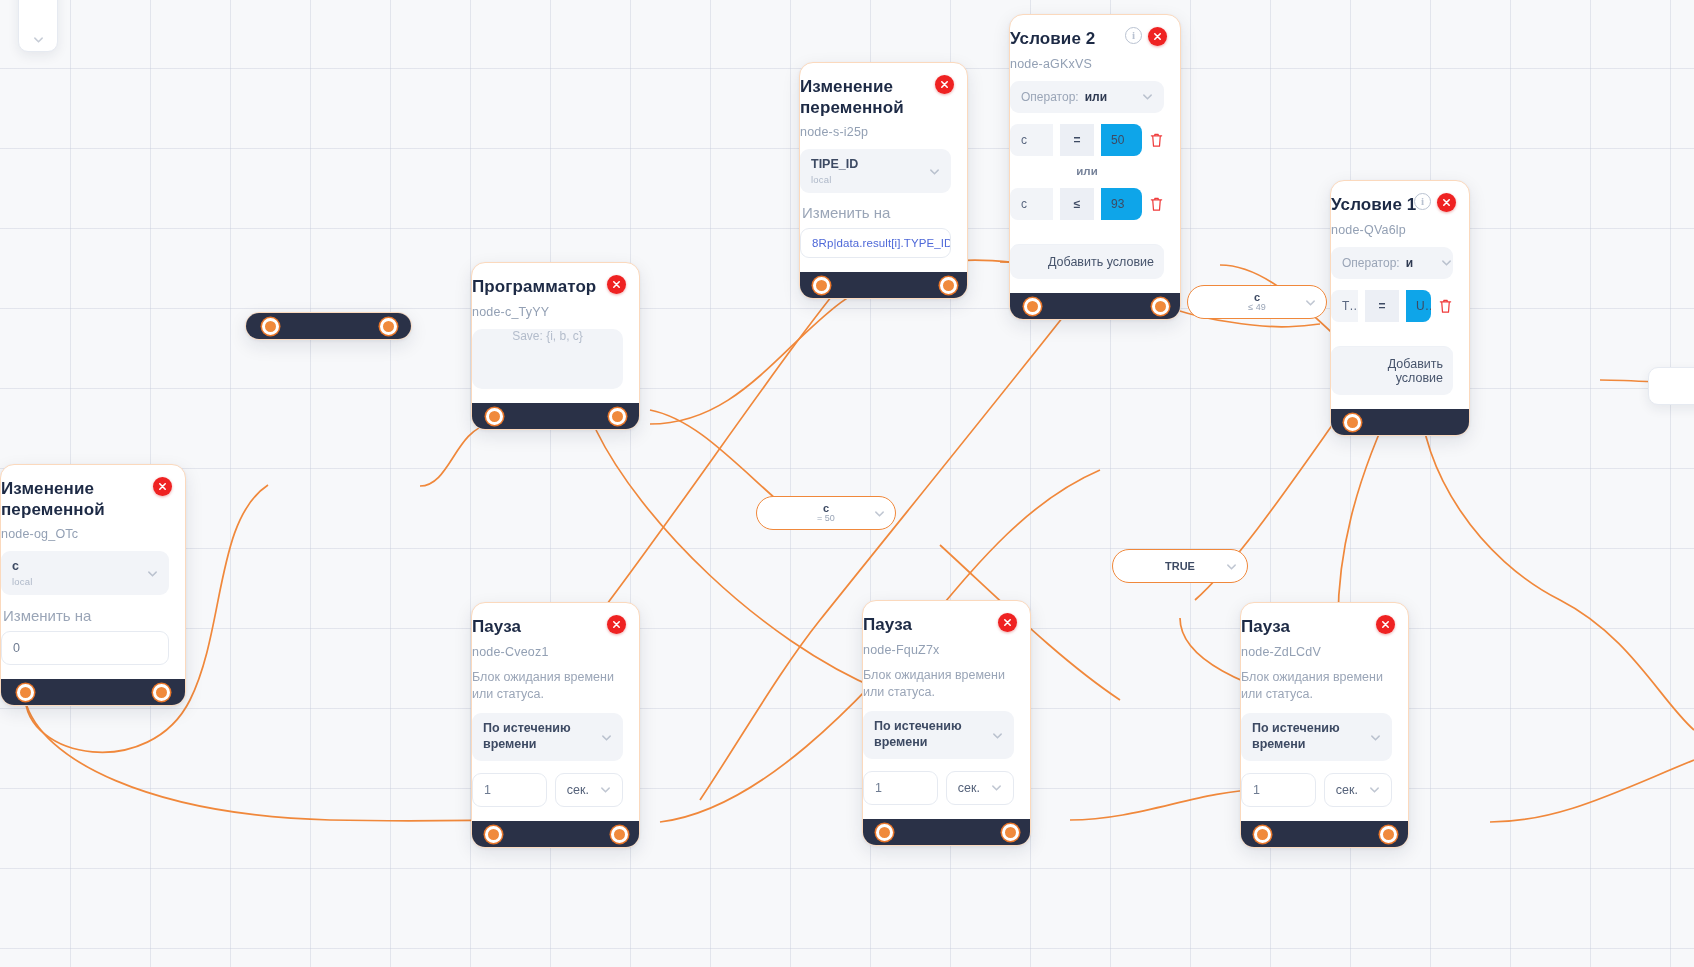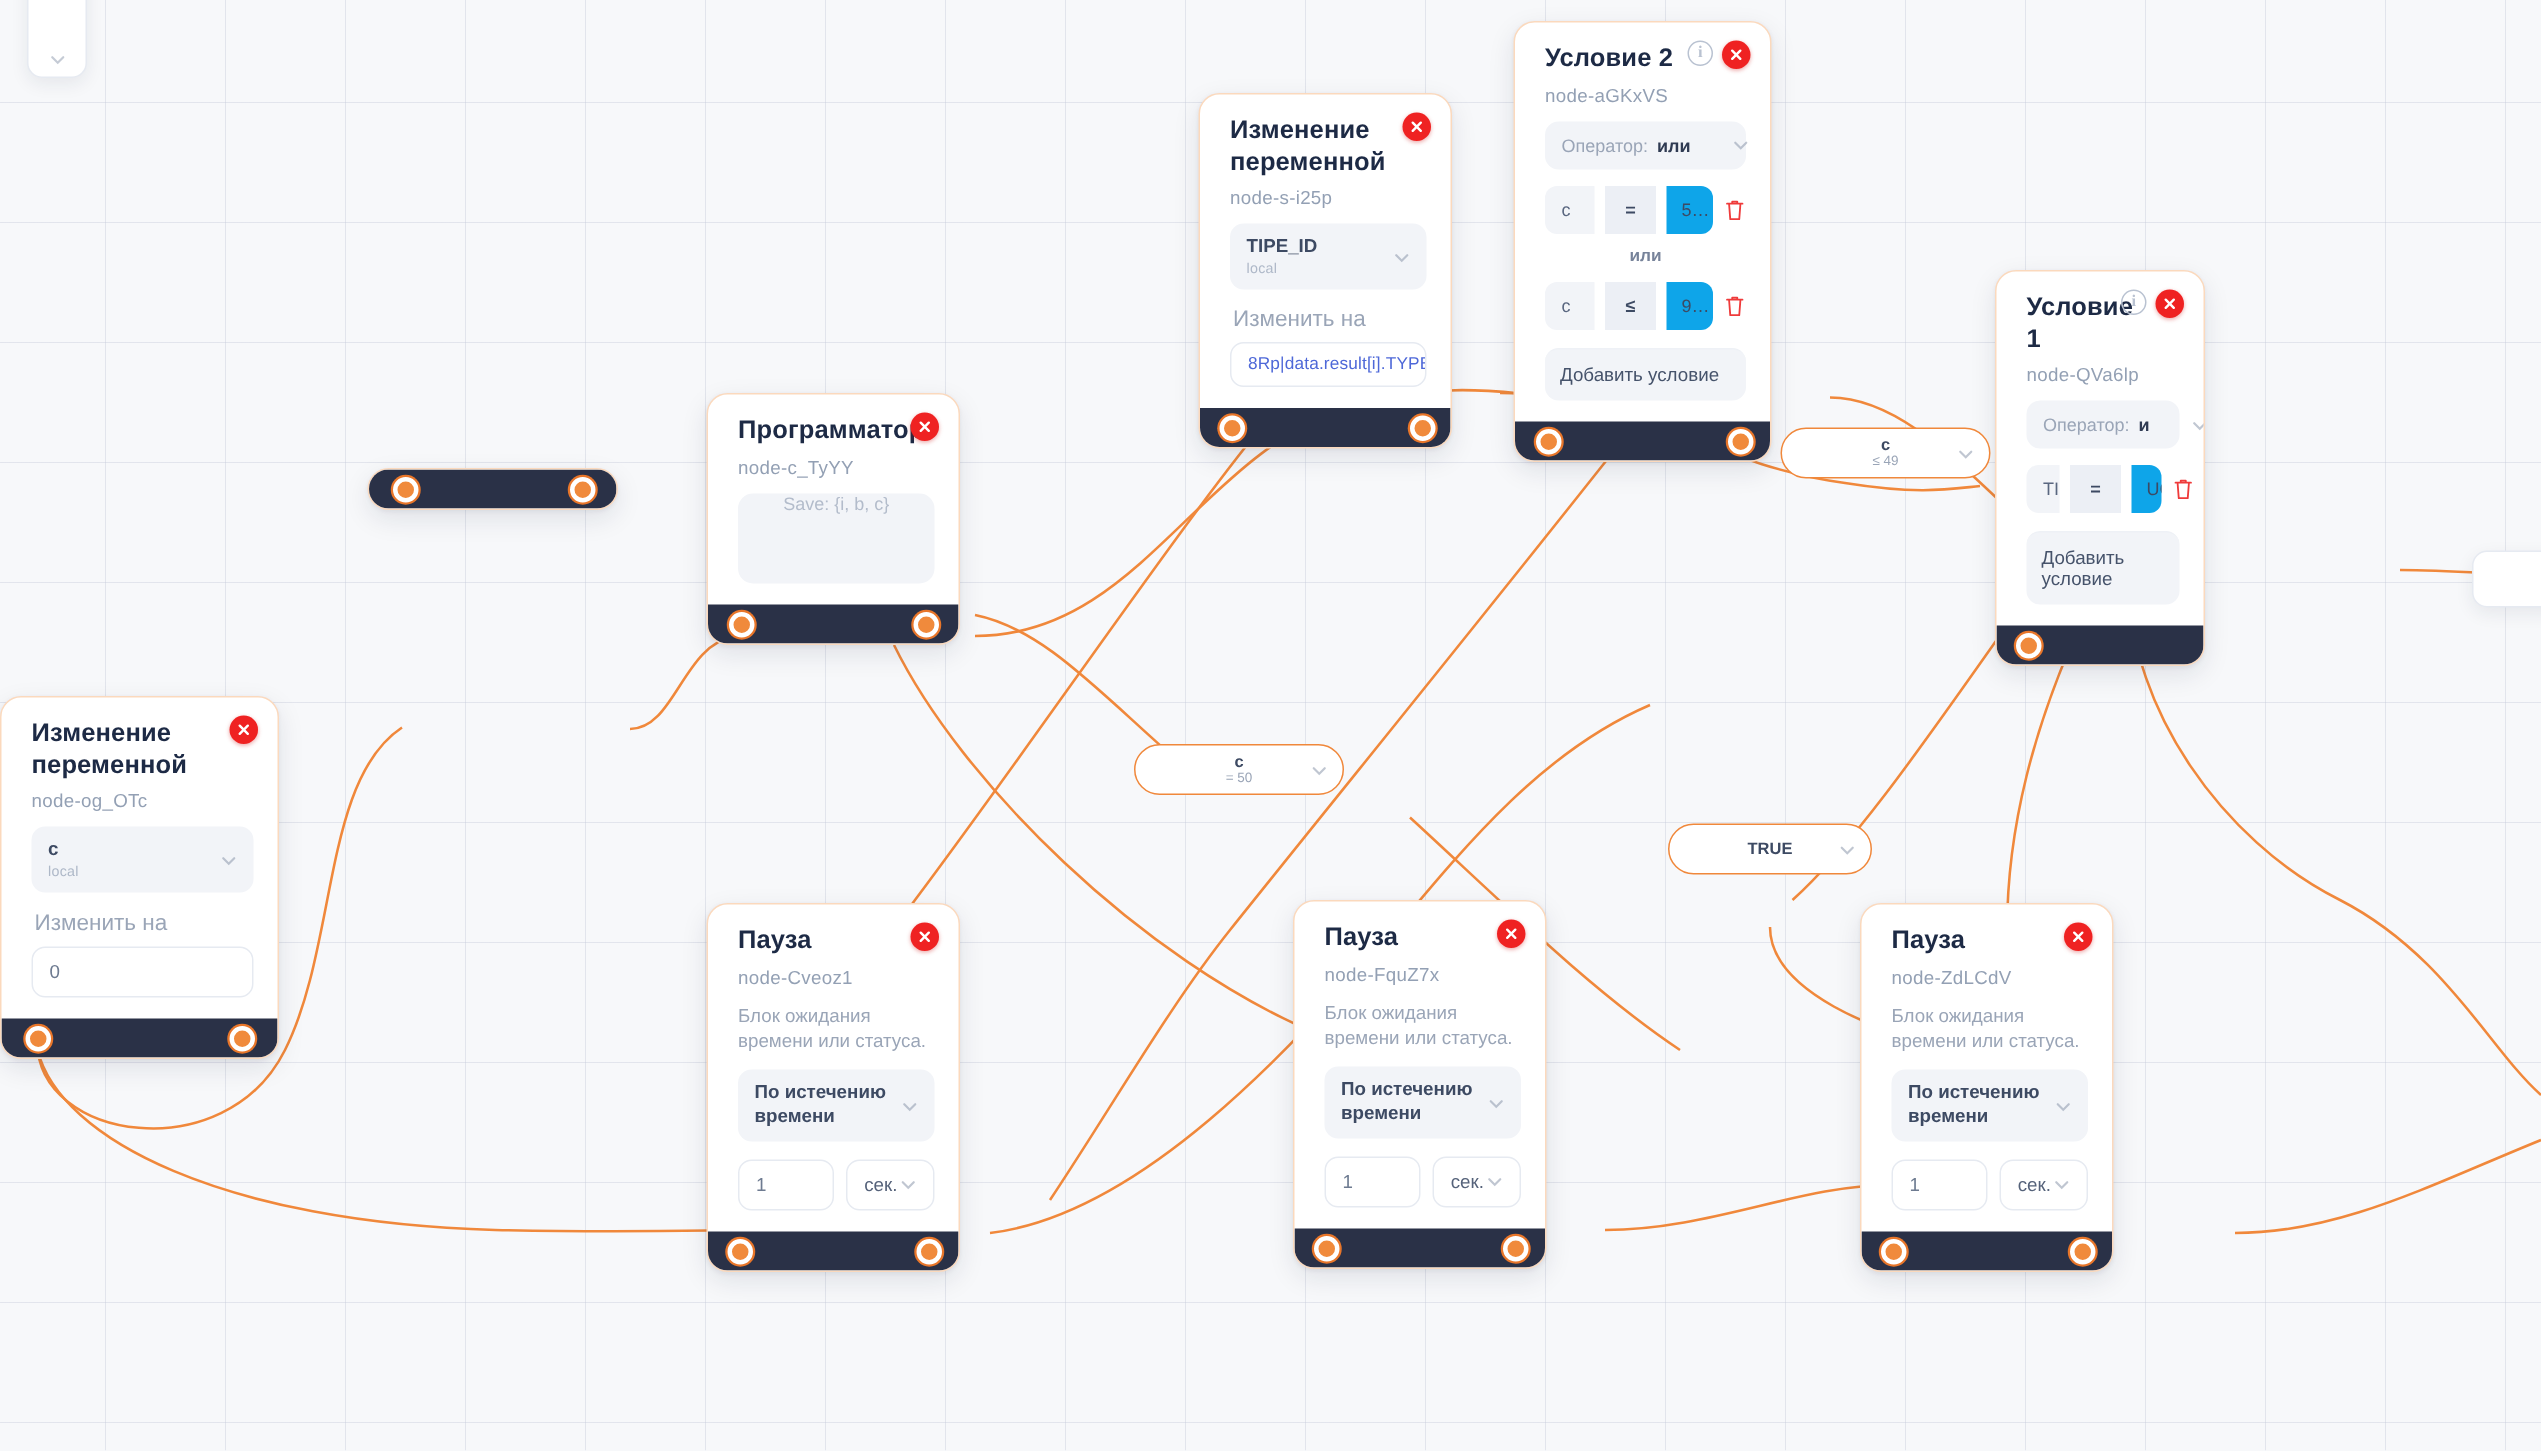--- a/index.html
+++ b/index.html
@@ -25,21 +25,21 @@
   
   .node{
     position:absolute;
     background:#ffffff;
     border-radius:14px;
     border:1px solid #fbd9bd;
     box-shadow:0 6px 18px rgba(23,34,60,.10), 0 1px 3px rgba(23,34,60,.06);
     overflow:hidden;
     box-sizing:border-box;
   }
-  .node-body{padding:14px 16px 14px 20px;position:relative;}
+  .node-body{padding:14px 16px 14px 0;position:relative;}
   .node-title{
     font-size:17px;font-weight:700;color:#1d2a45;letter-spacing:.1px;
     line-height:1.22;margin:0 0 7px 0;padding-right:26px;
   }
   .node-id{
     font-size:12.5px;color:#93a0b4;margin:0 0 10px 0;letter-spacing:.2px;
     display:flex;align-items:center;gap:7px;
   }
   .beta{
     display:inline-block;background:#eef1f6;color:#8592a8;
@@ -121,22 +121,22 @@
     background:#0ea5e9;border-radius:0 8px 8px 0;padding:9px 10px;
     font-size:12px;color:#3d4a63;flex:1;min-width:0;
     overflow:hidden;text-overflow:ellipsis;white-space:nowrap;cursor:pointer;
   }
   .trash{width:15px;height:16px;flex:none;cursor:pointer;}
   .join{
     text-align:center;font-size:11.5px;color:#7c8characters;margin:9px 0 0 0;
     color:#77839a;font-weight:600;
   }
   .add-cond{
-    margin-top:12px;background:#f2f4f8;border-radius:9px;
-    padding:10px;text-align:left;font-size:12.5px;color:#4a5færdig;
+    margin-top:24px;background:#f2f4f8;border-radius:9px;
+    padding:10px;text-align:right;font-size:12.5px;color:#4a5færdig;
     color:#46536b;cursor:pointer;border-top:1px solid #eef1f6;
   }
 
   
   .port{
     position:absolute;width:17px;height:17px;border-radius:50%;
     background:#f08a3c;border:3px solid #fff;box-sizing:border-box;
     box-shadow:0 0 0 1.5px #e8762a;cursor:crosshair;
   }
 

